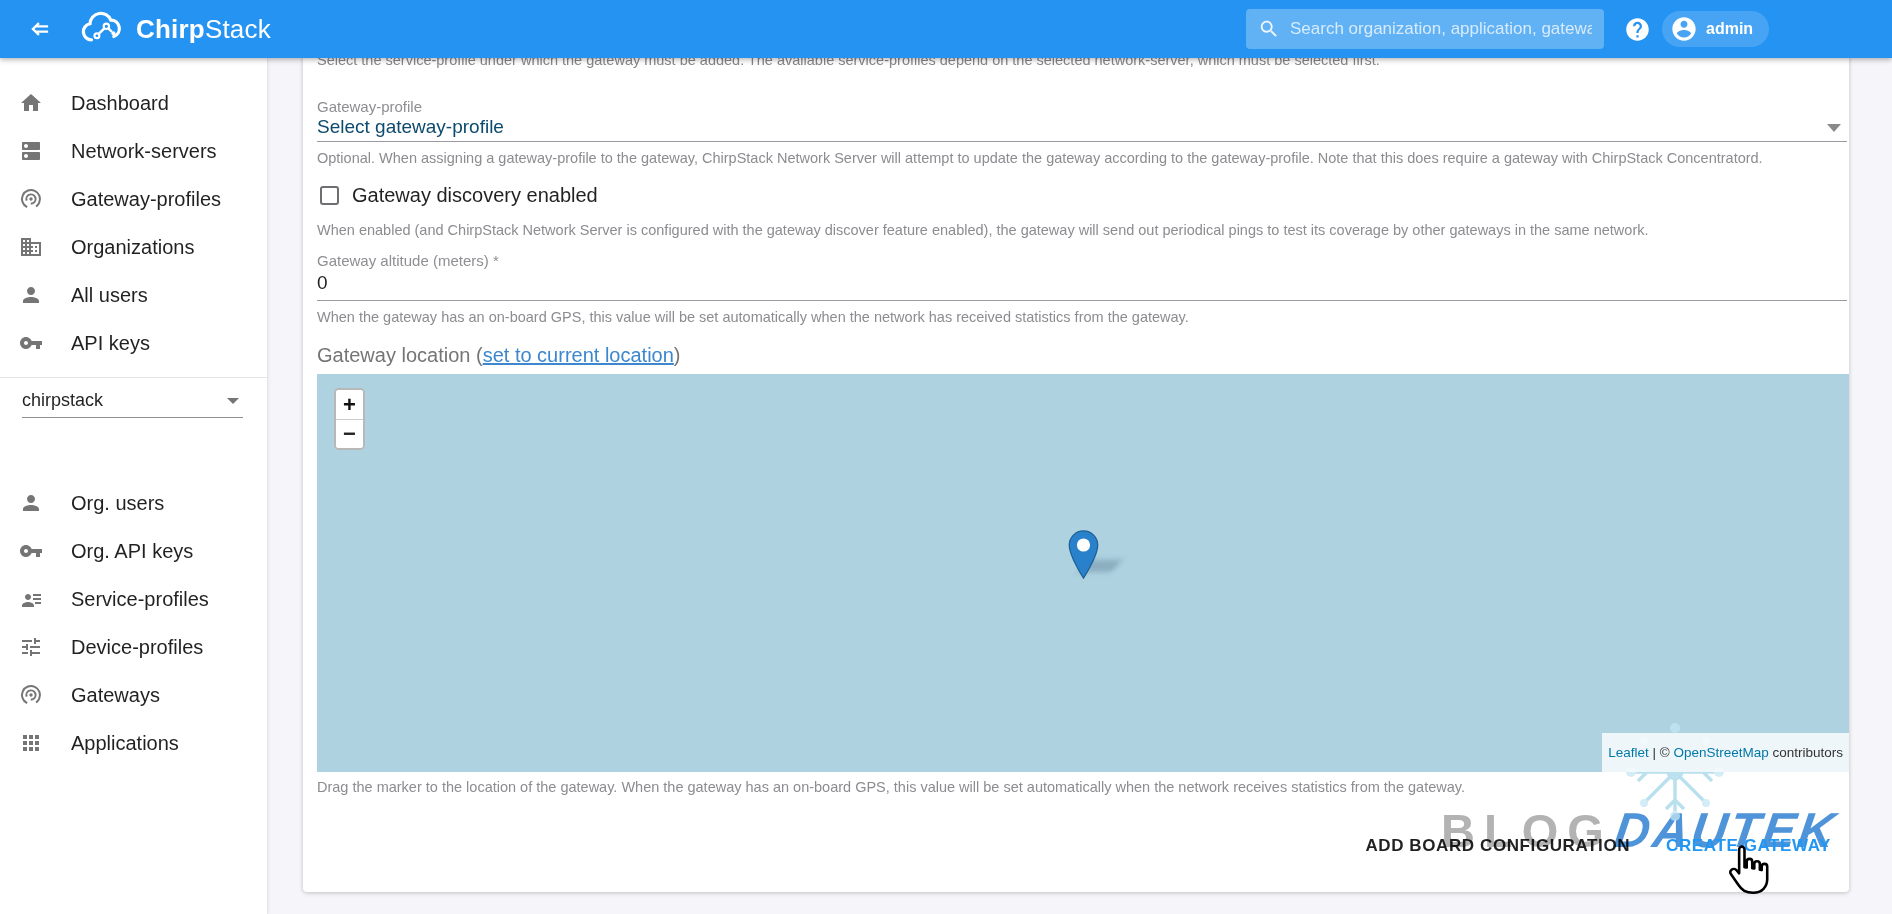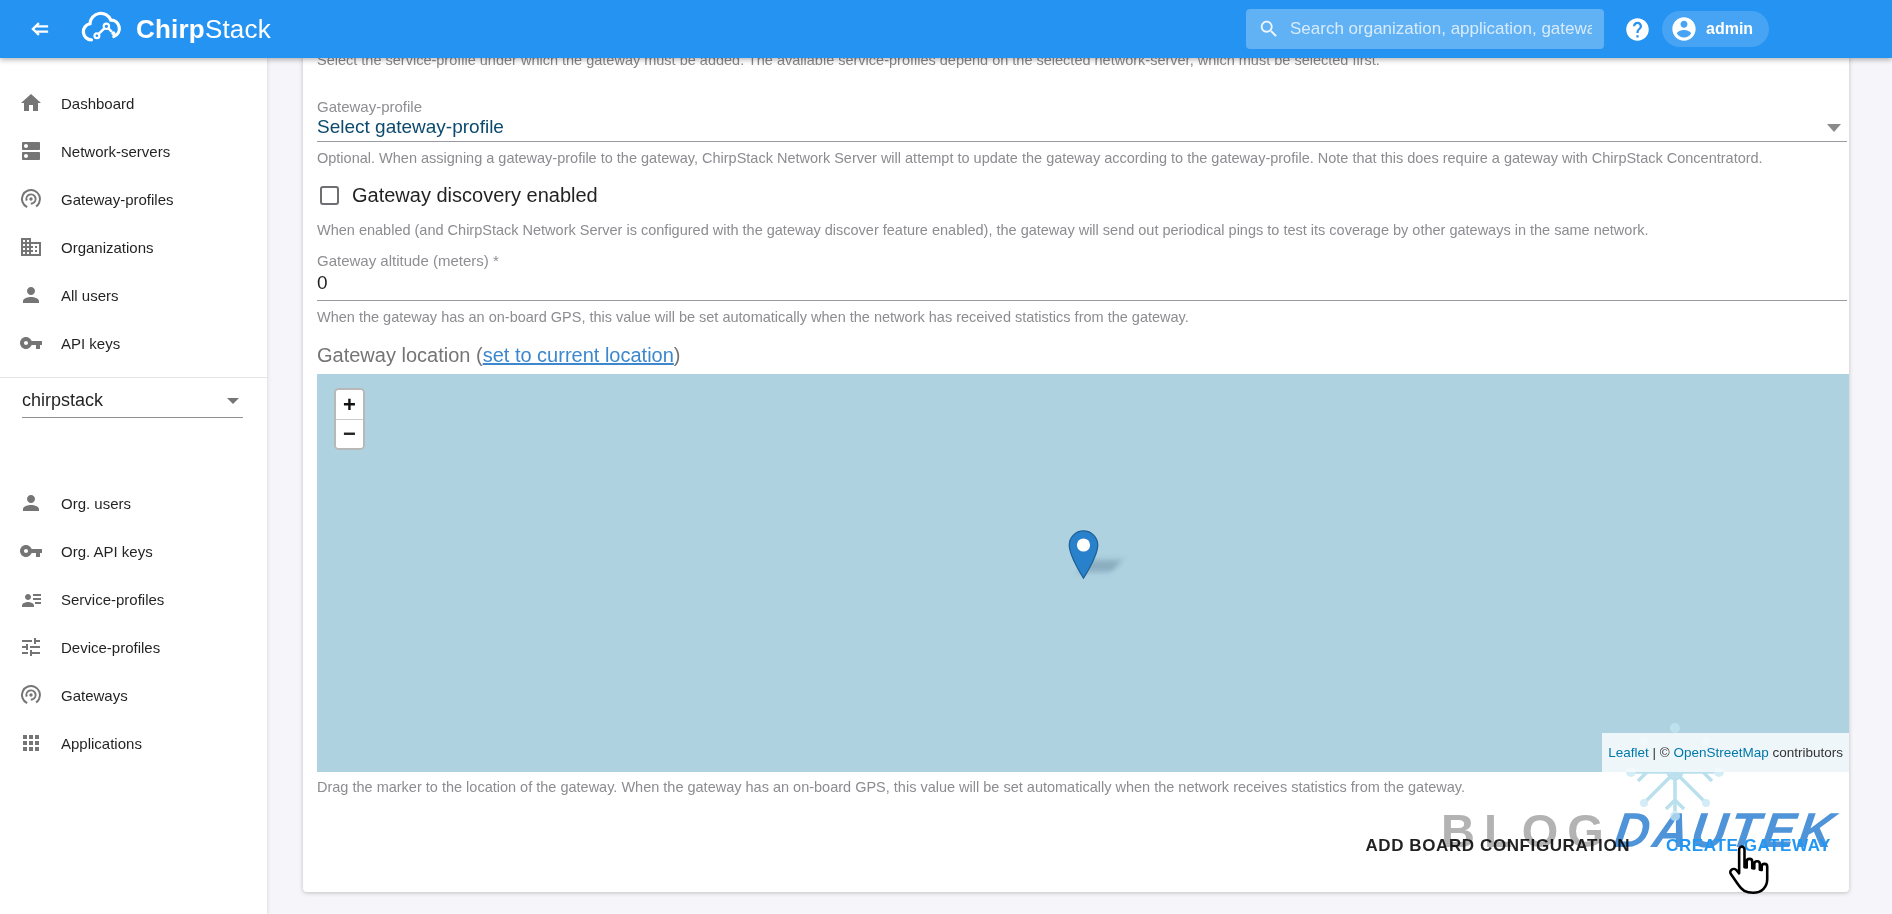--- a/index.html
+++ b/index.html
@@ -26,21 +26,21 @@
   .user-chip { position:absolute; left:1662px; top:11px; height:36px; padding:0 16px 0 8px;
     background:rgba(255,255,255,.16); border-radius:18px; display:flex; align-items:center;
     gap:8px; color:#fff; font-size:16px; font-weight:700; cursor:pointer; }
 
   
   .sidebar { position:fixed; left:0; top:58px; bottom:0; width:268px; background:#fff;
     border-right:1px solid #e6e5ea; box-shadow:1px 0 3px rgba(0,0,0,.05); z-index:50; }
   .nav-item { position:absolute; left:0; width:268px; height:48px; display:flex;
     align-items:center; cursor:pointer; }
   .nav-item .ic { width:24px; height:24px; margin-left:19px; flex:0 0 24px; }
-  .nav-item .lbl { margin-left:18px; font-size:15px; color:rgba(0,0,0,.87); }
+  .nav-item .lbl { margin-left:28px; font-size:20px; color:rgba(0,0,0,.87); }
   .side-divider { position:absolute; left:0; top:319px; width:268px; height:1px; background:#e4e3e8; }
   .org-select { position:absolute; left:22px; top:326px; width:221px; height:34px;
     cursor:pointer; font-size:18px; color:rgba(0,0,0,.87);
     border-bottom:1px solid #8f8f94; display:flex; align-items:center; }
   .org-select .caret { position:absolute; right:4px; top:14px; width:0; height:0;
     border-left:6px solid transparent; border-right:6px solid transparent;
     border-top:6px solid #757575; }
 
   
   .card { position:absolute; left:303px; top:-44px; width:1546px; height:936px;

